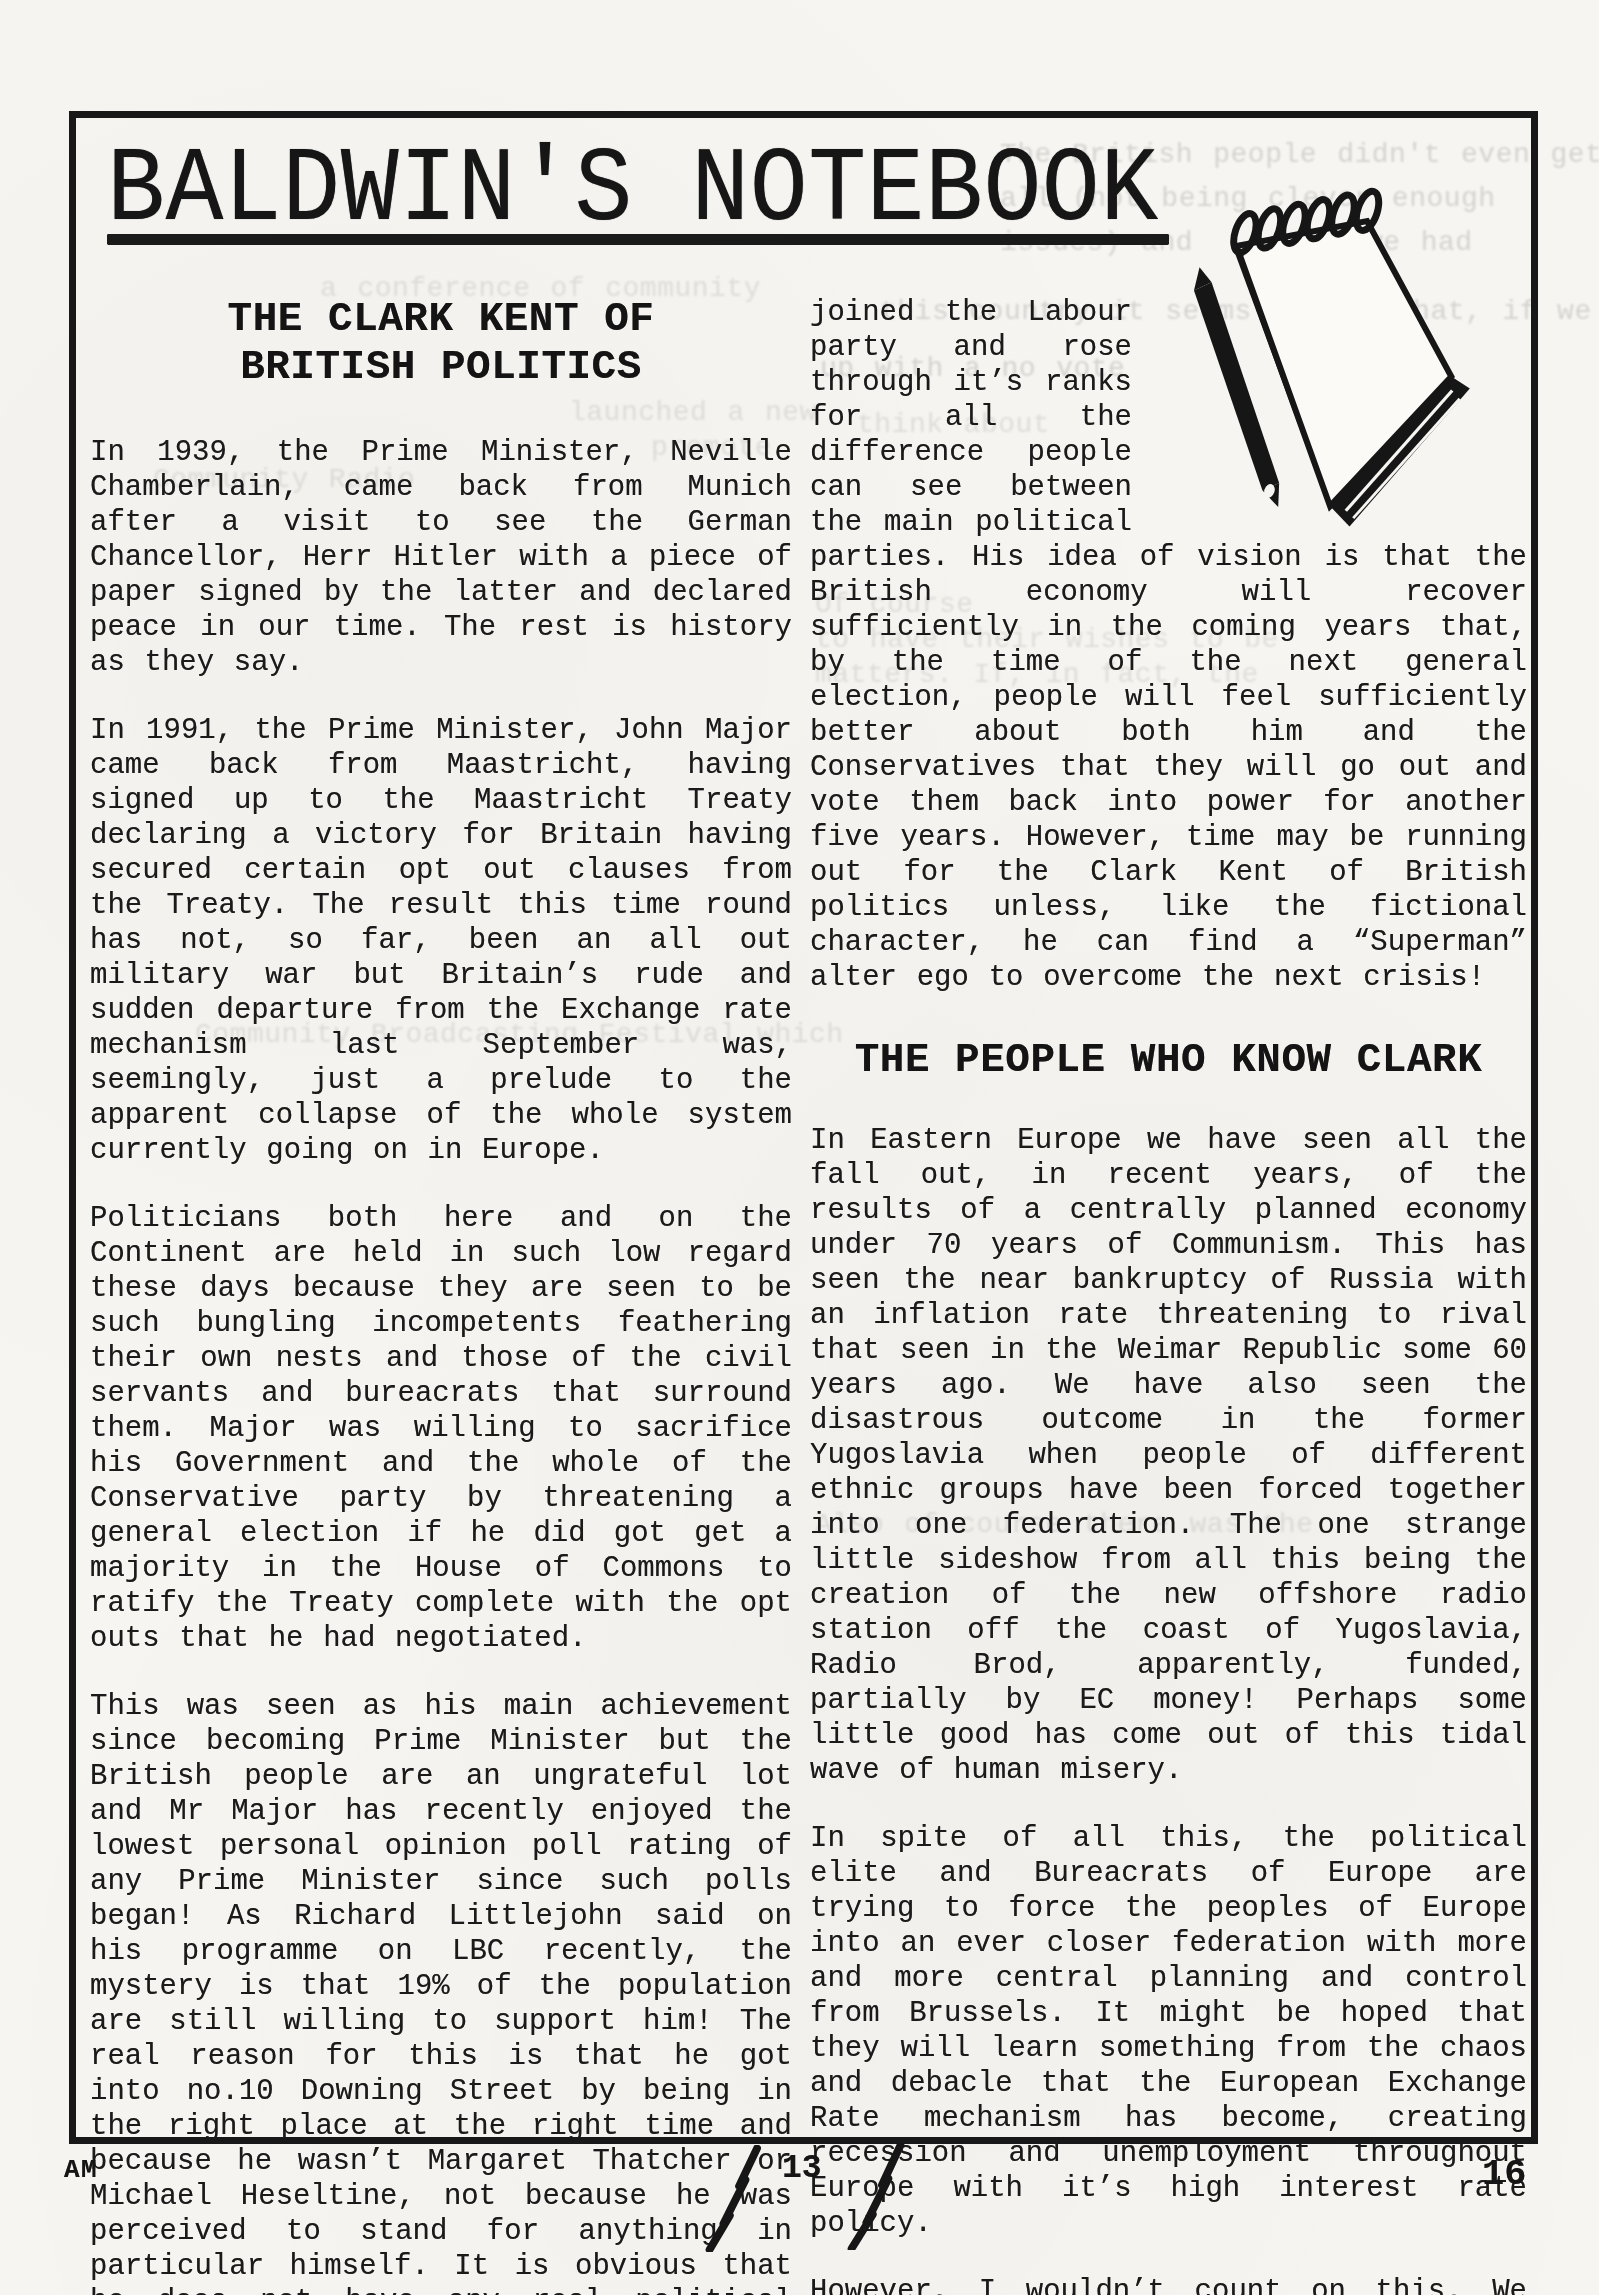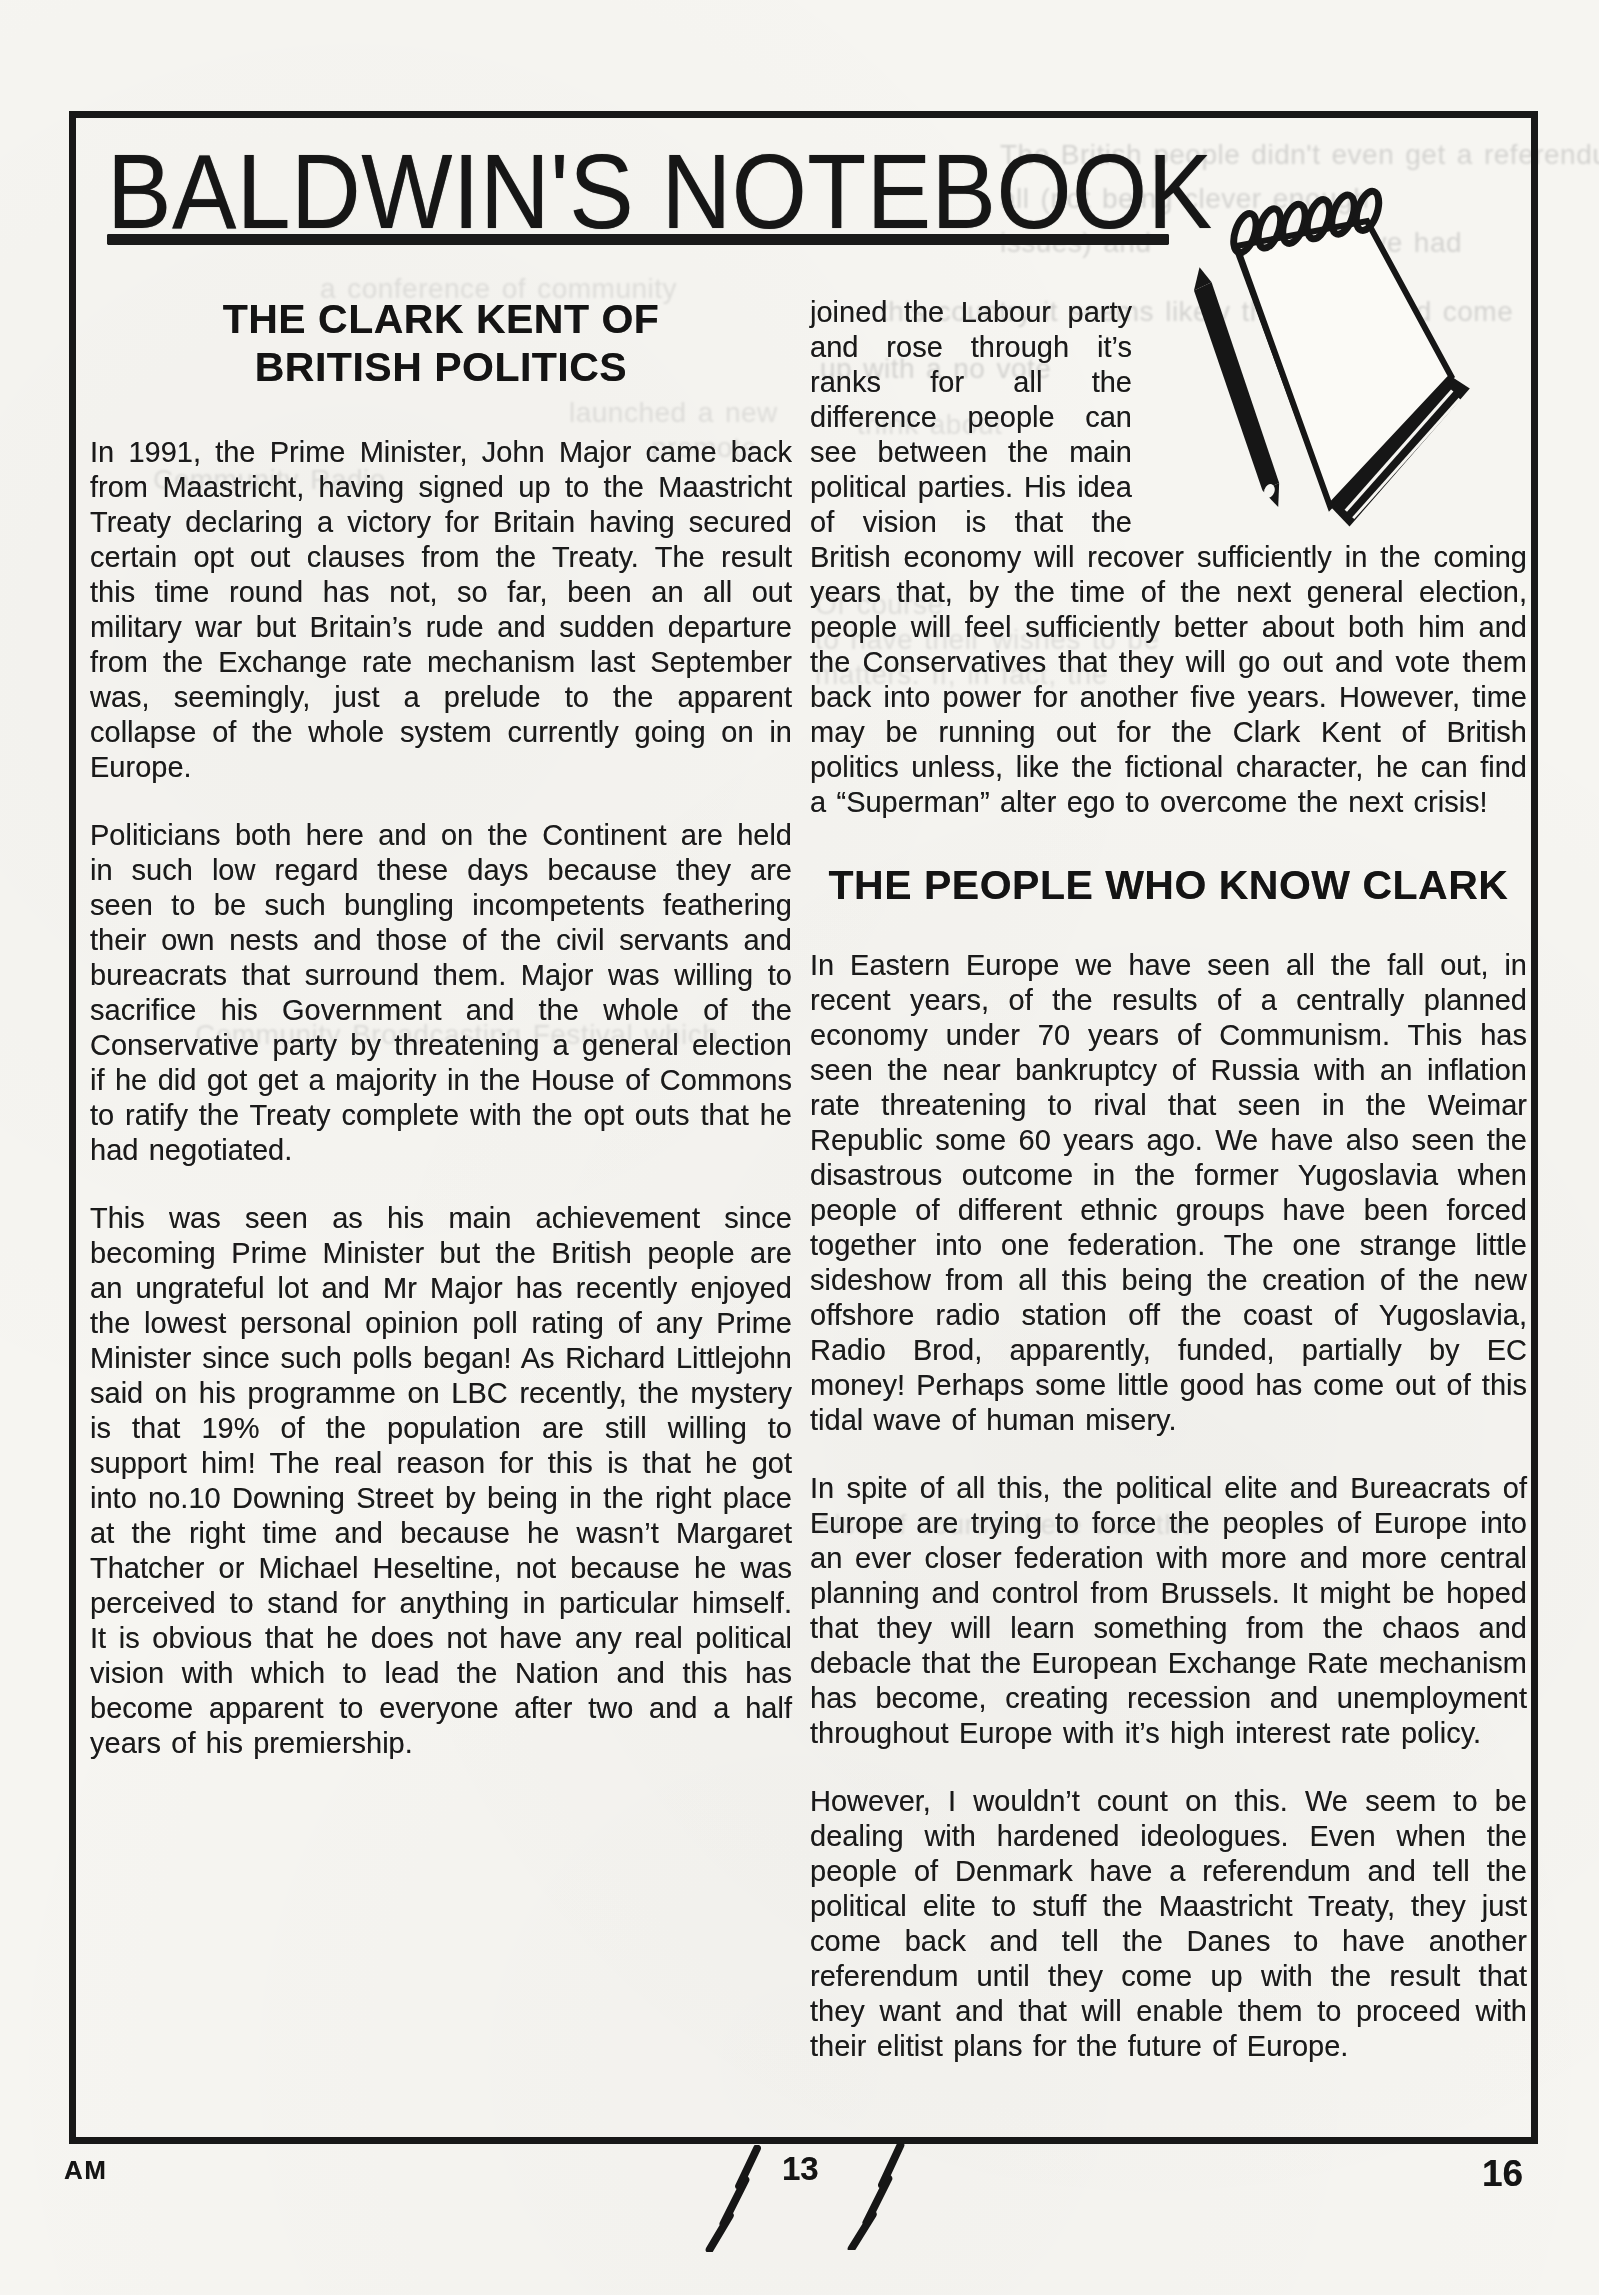--- a/index.html
+++ b/index.html
@@ -5,21 +5,21 @@
   html,body{margin:0;padding:0;background:#d8d6d1;}
   .page{
     position:relative;
     width:1600px;height:2295px;
     background:
       radial-gradient(circle at 22% 28%, rgba(0,0,0,0.018), transparent 42%),
       radial-gradient(circle at 72% 62%, rgba(0,0,0,0.022), transparent 46%),
       radial-gradient(circle at 50% 90%, rgba(0,0,0,0.015), transparent 40%),
       #f6f5f1;
     overflow:hidden;
-    font-family:Liberation Sans, sans-serif;
+    font-family:Liberation Mono, monospace;
     color:#181818;
   }
   .frame{
     position:absolute;left:69px;top:111px;
     width:1455px;height:2019px;
     border:7.4px solid #181818;
   }
   .masthead{
     position:absolute;left:107px;top:139px;width:1084px;height:97px;
     white-space:nowrap;
@@ -129,20 +129,21 @@
       <polygon points="206,688 242,672 240,724" fill="#161616"></polygon>
       <ellipse cx="221" cy="689" rx="11" ry="15" transform="rotate(20 221 689)" fill="#f6f5f1"></ellipse>
     </g>
   </svg>
 
   <div class="col col-left">
     <div class="head1">
       <div>THE CLARK KENT OF</div>
       <div>BRITISH POLITICS</div>
     </div>
+    <p class="bodytext">In 1939, the Prime Minister, Neville Chamberlain, came back from Munich after a visit to see the German Chancellor, Herr Hitler with a piece of paper signed by the latter and declared peace in our time. The rest is history as they say.</p>
     <p class="bodytext">In 1991, the Prime Minister, John Major came back from Maastricht, having signed up to the Maastricht Treaty declaring a victory for Britain having secured certain opt out clauses from the Treaty. The result this time round has not, so far, been an all out military war but Britain’s rude and sudden departure from the Exchange rate mechanism last September was, seemingly, just a prelude to the apparent collapse of the whole system currently going on in Europe.</p>
     <p class="bodytext">Politicians both here and on the Continent are held in such low regard these days because they are seen to be such bungling incompetents feathering their own nests and those of the civil servants and bureacrats that surround them. Major was willing to sacrifice his Government and the whole of the Conservative party by threatening a general election if he did got get a majority in the House of Commons to ratify the Treaty complete with the opt outs that he had negotiated.</p>
     <p class="bodytext">This was seen as his main achievement since becoming Prime Minister but the British people are an ungrateful lot and Mr Major has recently enjoyed the lowest personal opinion poll rating of any Prime Minister since such polls began! As Richard Littlejohn said on his programme on LBC recently, the mystery is that 19% of the population are still willing to support him! The real reason for this is that he got into no.10 Downing Street by being in the right place at the right time and because he wasn’t Margaret Thatcher or Michael Heseltine, not because he was perceived to stand for anything in particular himself. It is obvious that he does not have any real political vision with which to lead the Nation and this has become apparent to everyone after two and a half years of his premiership.</p>
   </div>
 
   <div class="col col-right">
     <div class="bodytext">
       <div class="wrap-spacer"></div>
       <span>joined the Labour party and rose through it’s ranks for all the difference people can see between the main political parties. His idea of vision is that the British economy will recover sufficiently in the coming years that, by the time of the next general election, people will feel sufficiently better about both him and the Conservatives that they will go out and vote them back into power for another five years. However, time may be running out for the Clark Kent of British politics unless, like the fictional character, he can find a “Superman” alter ego to overcome the next crisis!</span>
     </div>

